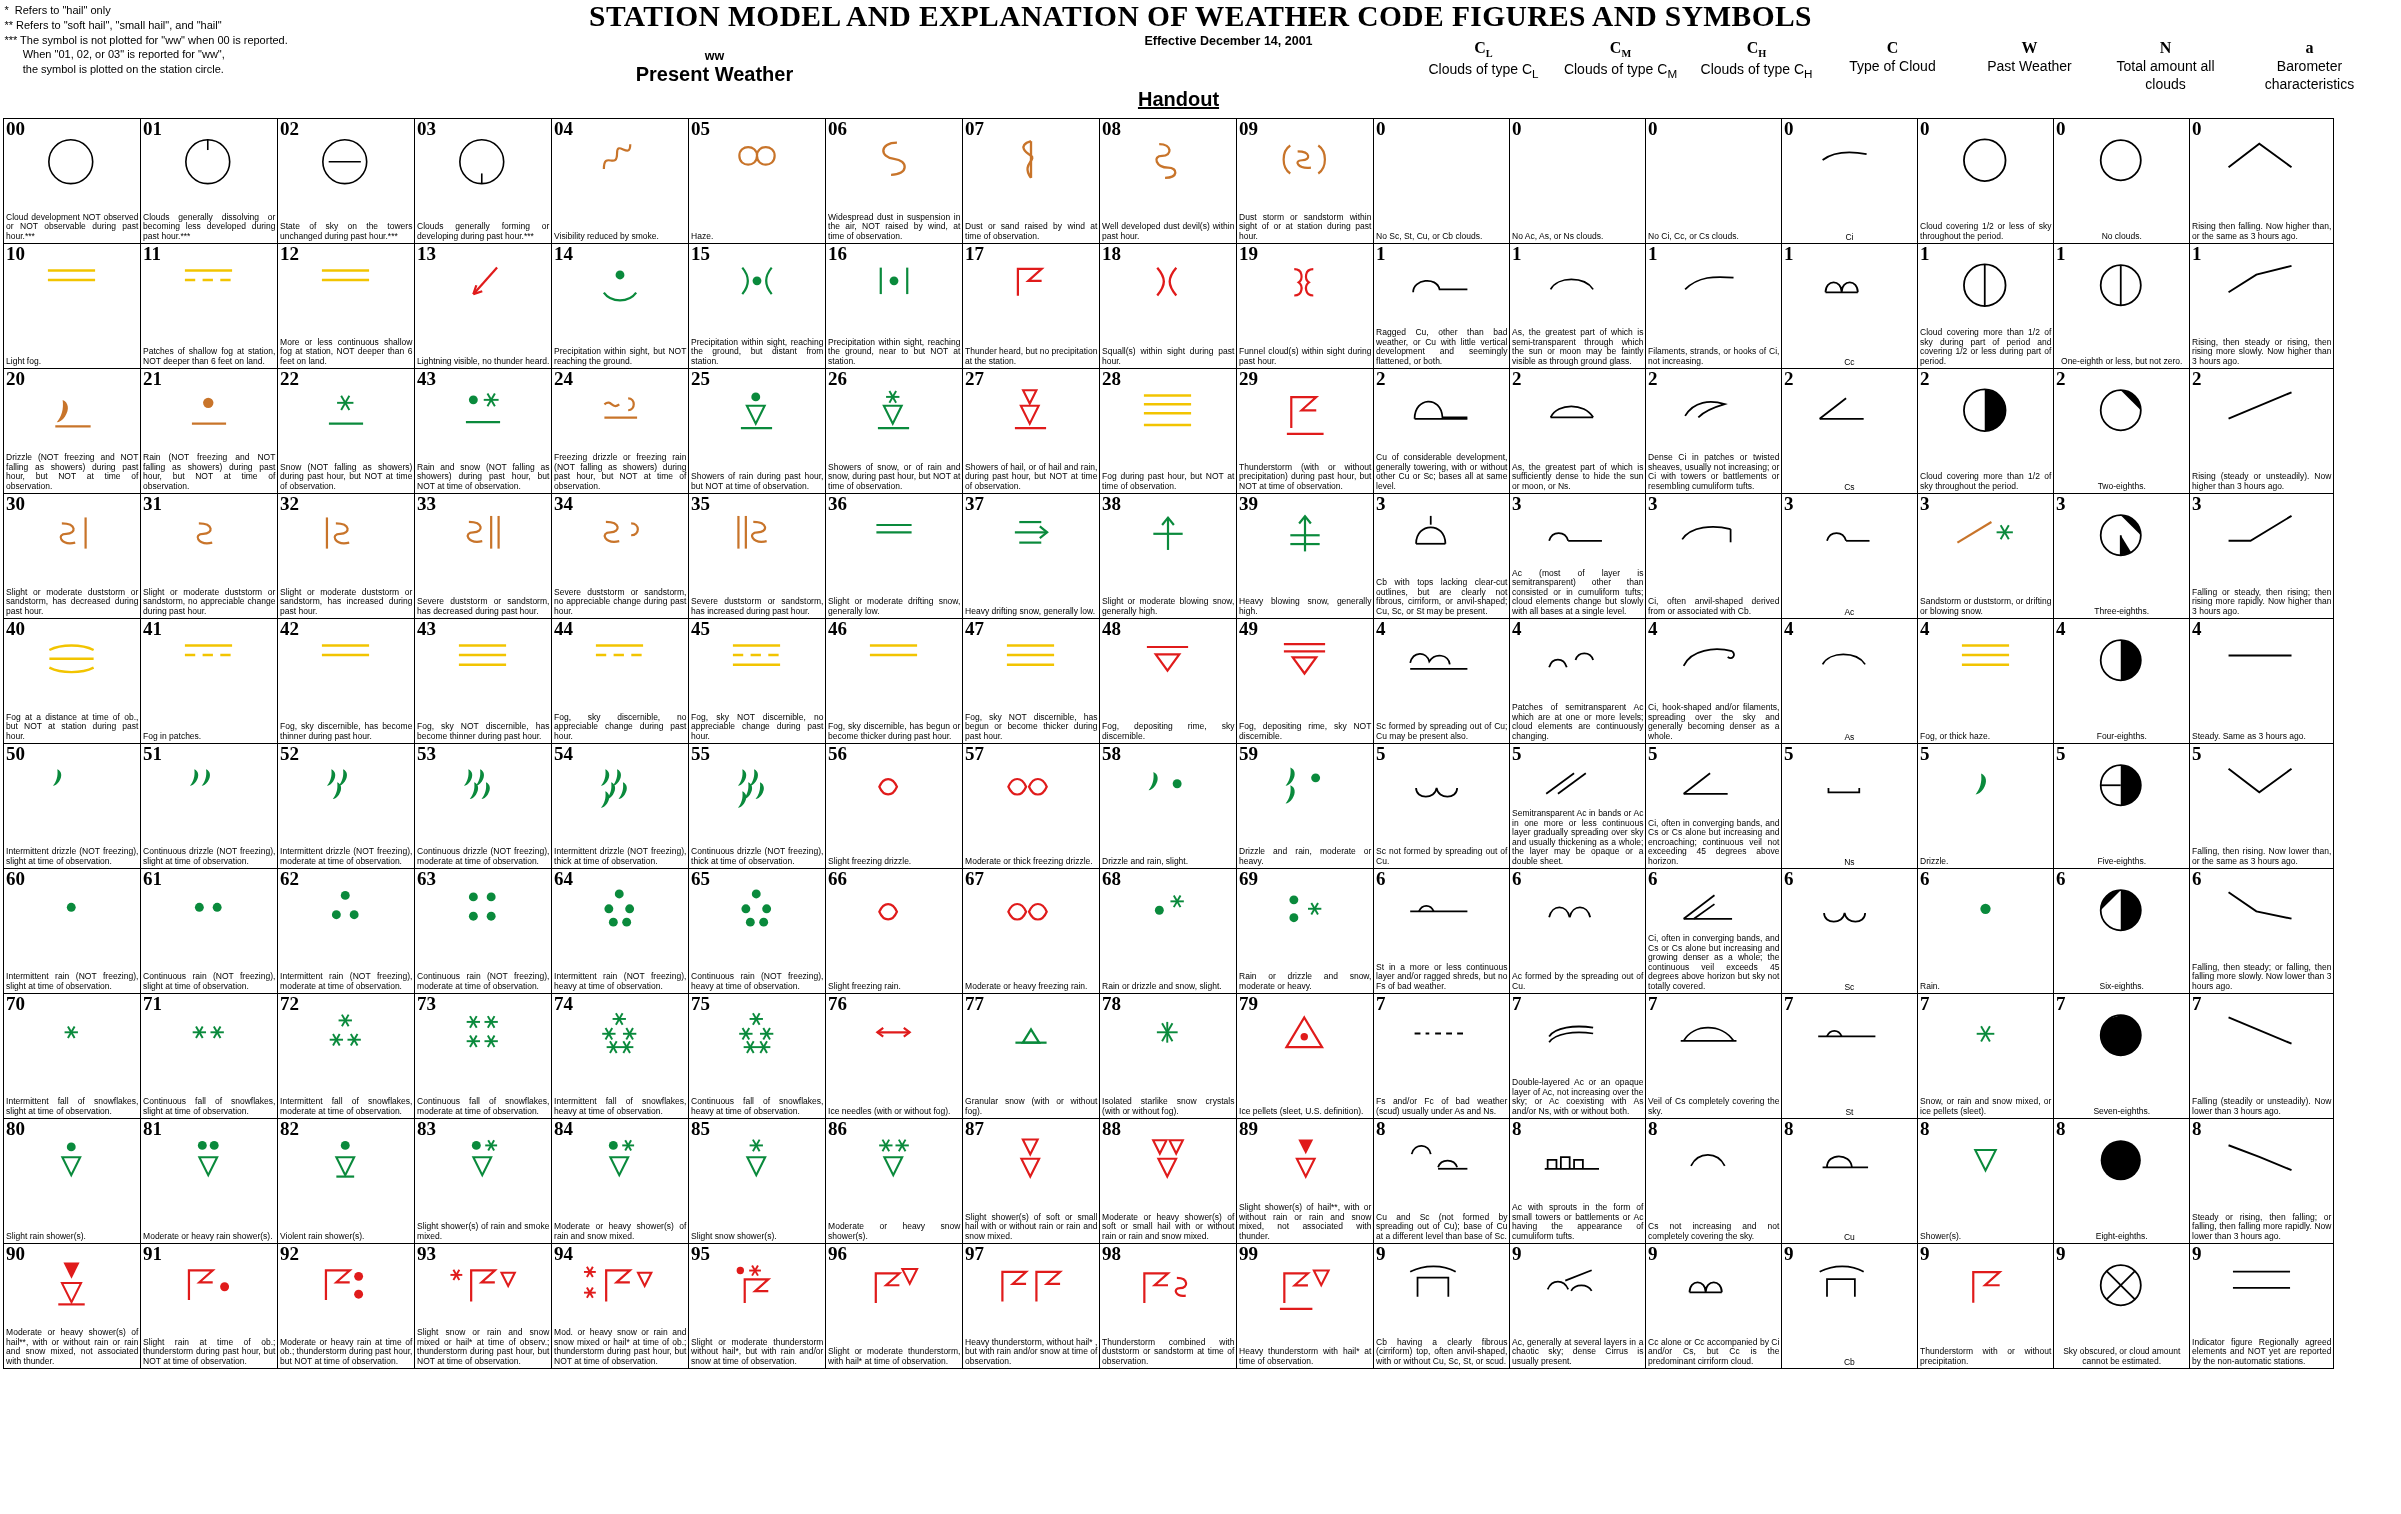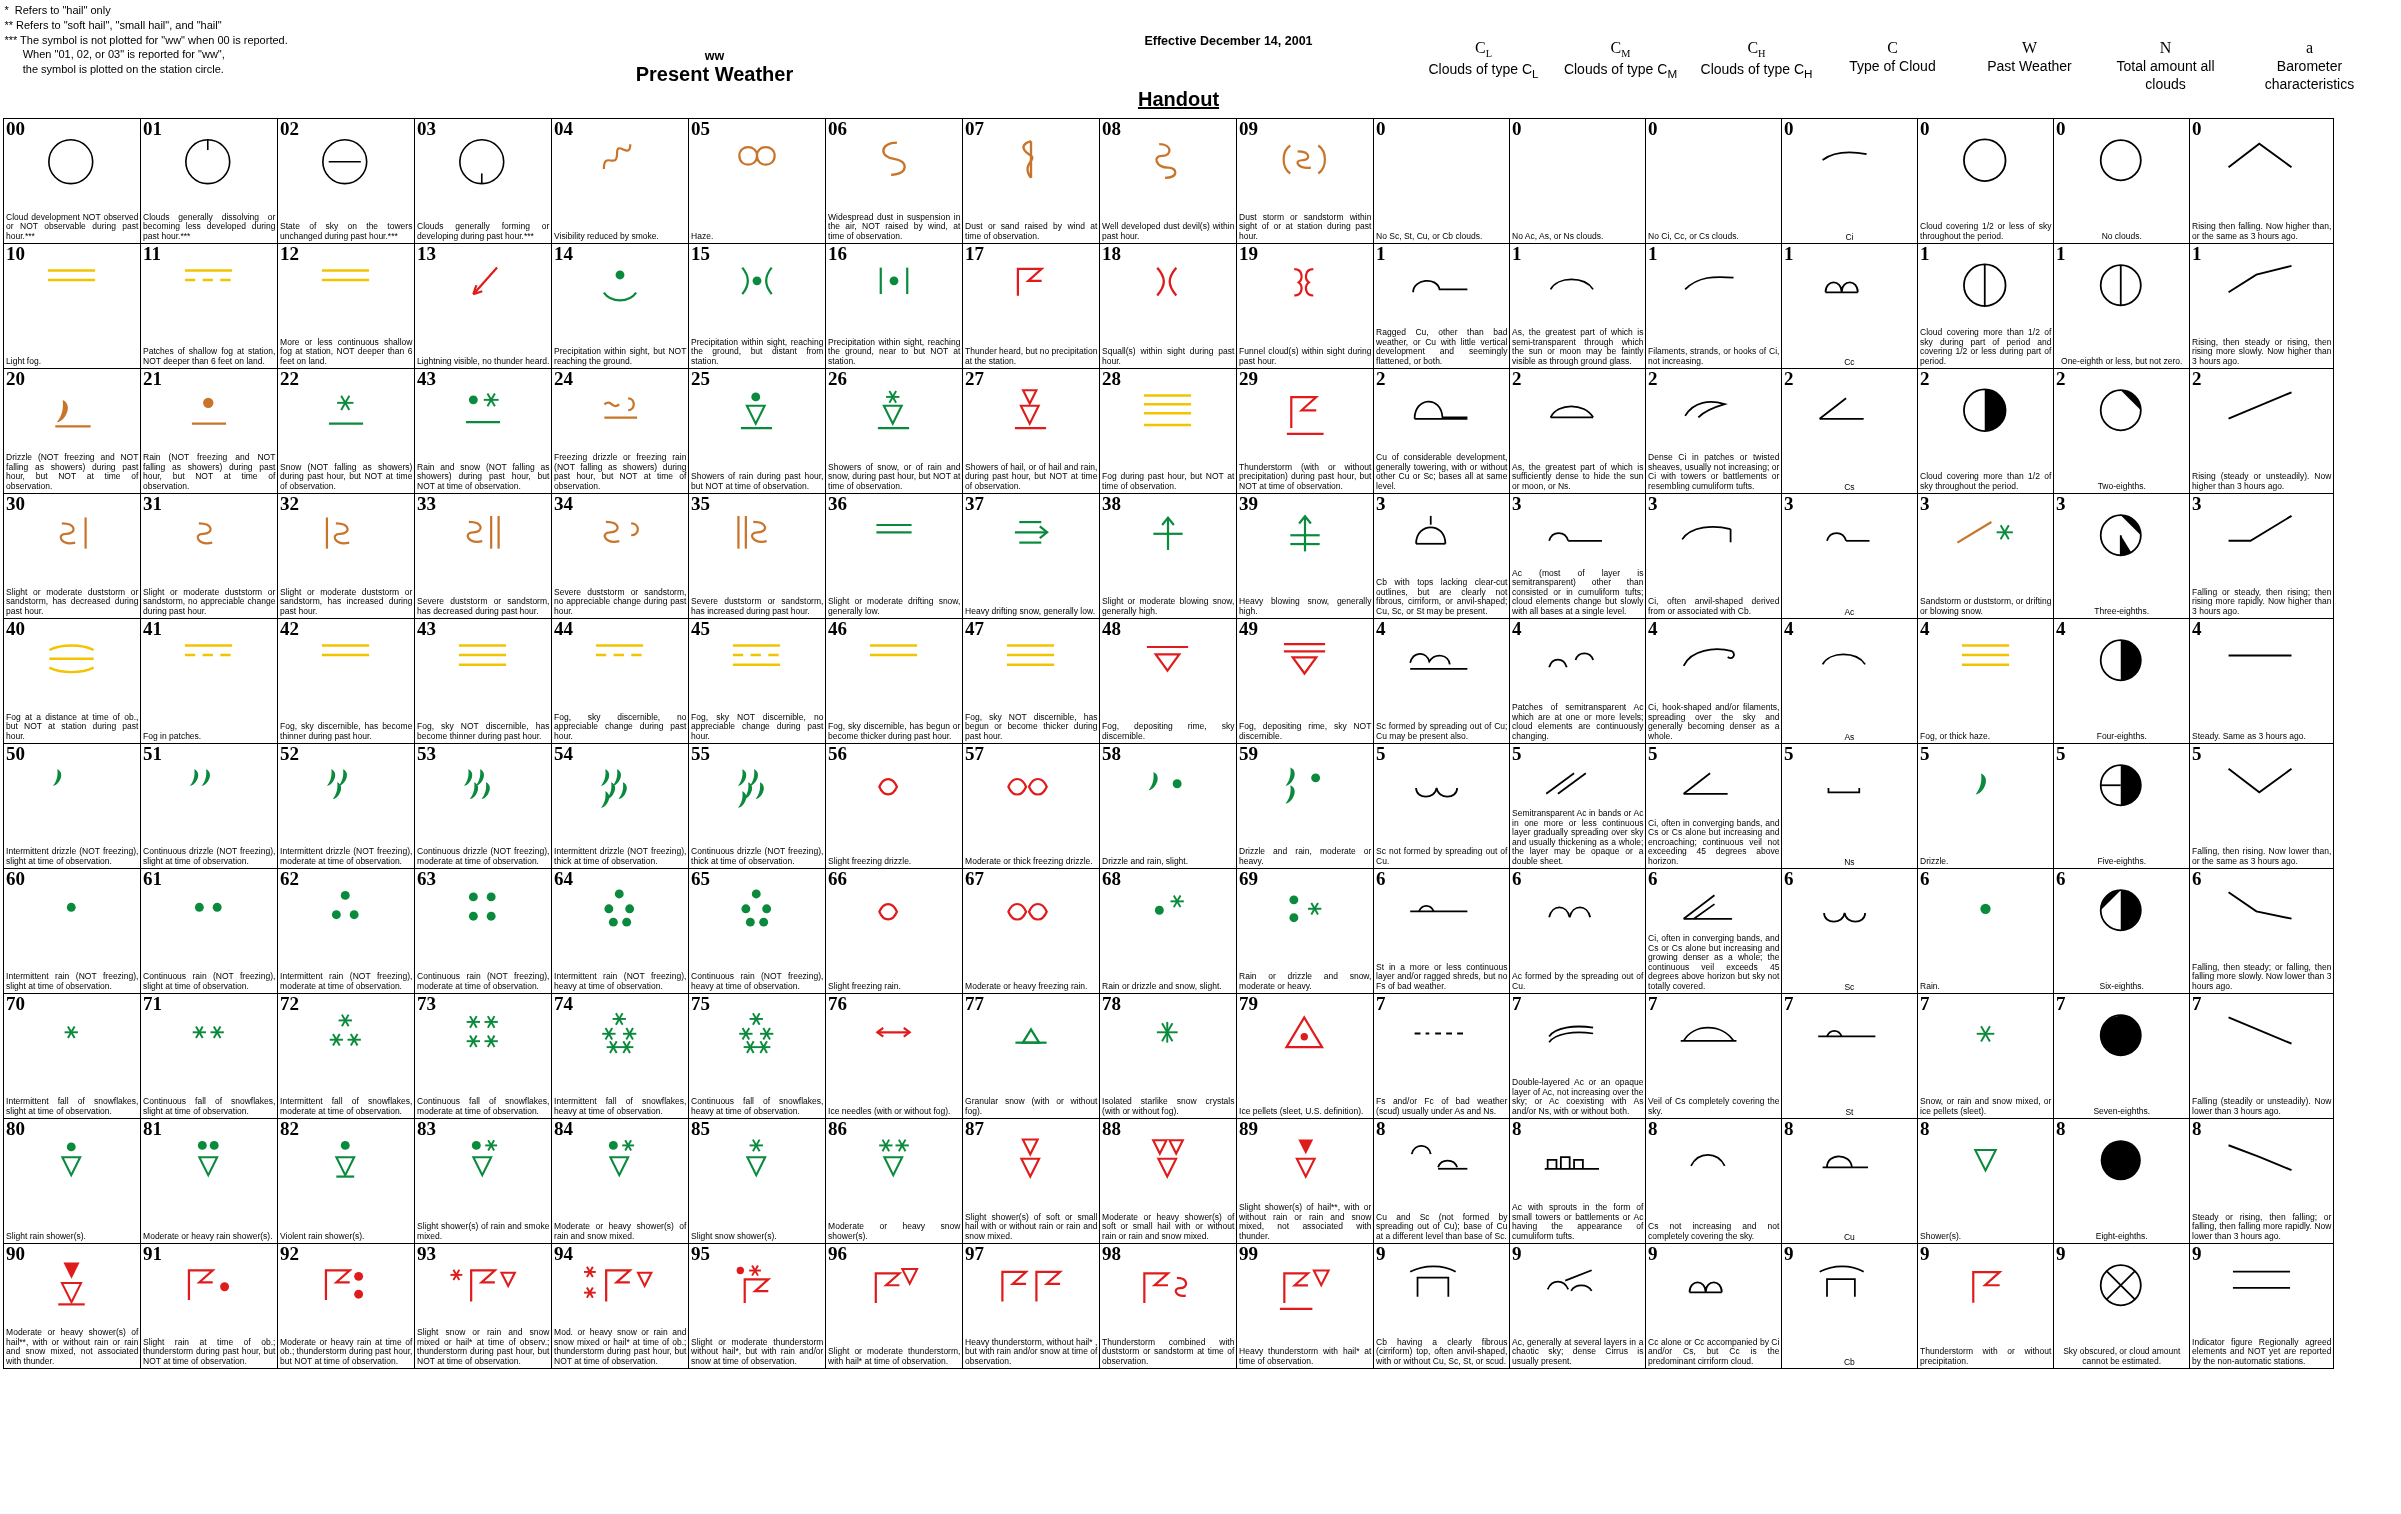--- a/index.html
+++ b/index.html
@@ -11,21 +11,21 @@
   .notes div{white-space:pre;}
   .title{position:absolute;left:0;top:0;width:2401px;text-align:center;font-family:"Liberation Serif",serif;
          font-weight:bold;font-size:29.5px;letter-spacing:0.4px;}
   .subtitle{position:absolute;left:0;top:34px;width:2401px;text-align:center;font-size:12.5px;font-weight:bold;padding-left:28px;}
   .ww-head{position:absolute;left:560px;top:49px;width:309px;text-align:center;font-size:12.5px;font-weight:bold;}
   .ww-head .big{display:block;font-size:20px;font-weight:bold;}
   .handout{position:absolute;left:1068px;top:68px;width:221px;text-align:center;font-size:20px;font-weight:bold;text-decoration:underline;margin-top:20px;}
 
   
   .colhead{position:absolute;top:38px;text-align:center;font-size:9.6px;line-height:1.25;}
-  .colhead .sym{display:block;font-size:16px;font-weight:normal;font-family:"Liberation Serif",serif;}
+  .colhead .sym{display:block;font-size:16px;font-weight:bold;font-family:"Liberation Serif",serif;}
   .colhead .sub{font-size:14px;}
 
   
   .grid{position:absolute;left:2.9px;top:118px;width:1930px;border-collapse:collapse;table-layout:fixed;}
   .grid td{border:0.7px solid #000;vertical-align:top;padding:0;position:relative;height:124px;}
   .cell{position:relative;width:100%;height:124px;overflow:hidden;}
   .code{position:absolute;left:2.2px;top:0px;font-family:"Liberation Serif",serif;font-size:19px;font-weight:bold;line-height:1;}
   .desc{position:absolute;left:2.2px;right:1.5px;bottom:1.5px;font-size:8.5px;line-height:1.12;text-align:justify;}
   .desc.c{text-align:center;}
   .art{position:absolute;left:0;right:0;top:16px;height:68px;}
@@ -48,20 +48,21 @@
 <div class="page">
 
   <div class="notes">
     <div>*  Refers to "hail" only</div>
     <div>** Refers to "soft hail", "small hail", and "hail"</div>
     <div>*** The symbol is not plotted for "ww" when 00 is reported.</div>
     <div>      When "01, 02, or 03" is reported for "ww",</div>
     <div>      the symbol is plotted on the station circle.</div>
   </div>
 
+  <div class="title">STATION MODEL AND EXPLANATION OF WEATHER CODE FIGURES AND SYMBOLS</div>
   <div class="subtitle">Effective December 14, 2001</div>
   <div class="ww-head">
     <span>ww</span>
     <span class="big">Present Weather</span>
   </div>
   <div class="handout">Handout</div>
 
   <div class="colhead" style="left:1418px;width:131px;">
     <span class="sym">C<sub style="font-size:10.3px">L</sub></span>
     <span class="sub">Clouds of type C<sub>L</sub></span>

